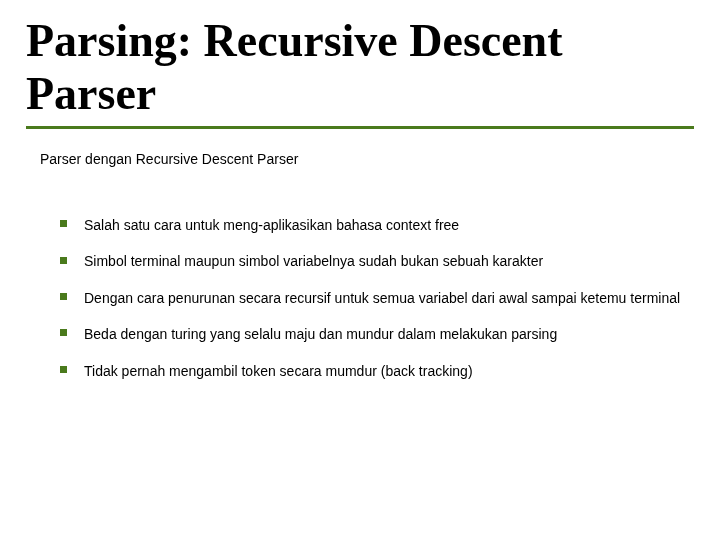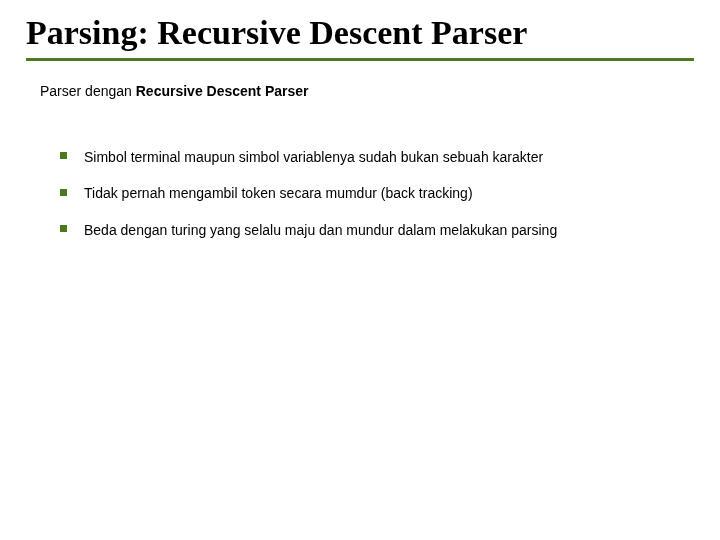--- a/index.html
+++ b/index.html
@@ -14,36 +14,36 @@
   }
   .slide {
     box-sizing: border-box;
     width: 720px;
     height: 540px;
     padding: 14px 26px 20px 26px;
   }
   .title {
     font-family: "Times New Roman", Times, serif;
     font-weight: bold;
-    font-size: 34px;
+    font-size: 46px;
     color: #000;
     margin: 0 0 6px 0;
     text-align: left;
   }
   .title-rule {
     height: 3px;
     background: #4a7a1c;
     margin: 0 0 22px 0;
   }
   .subtitle {
     font-size: 14px;
     margin: 0 0 40px 14px;
   }
   .subtitle .bold {
-    font-weight: bold;
+    font-weight: normal;
   }
   ul.points {
     list-style: none;
     padding: 0;
     margin: 0 0 0 34px;
   }
   ul.points li {
     position: relative;
     padding-left: 24px;
     font-size: 14px;
@@ -67,31 +67,33 @@
   <h1 class="title">Parsing: Recursive Descent Parser</h1>
   <div class="title-rule"></div>
 
   <p class="subtitle">
     <span>Parser dengan </span><span class="bold">Recursive Descent Parser</span>
   </p>
 
   <ul class="points">
     <li>
       <span class="bullet"></span>
+      <span>Salah satu cara untuk meng-aplikasikan bahasa context free</span>
     </li>
     <li>
       <span class="bullet"></span>
-      <span>Simbol terminal maupun simbol variablenya sudah bukan sebuah karakter</span>
+      <span>Simbol terminal maupun simbol variabelnya sudah bukan sebuah karakter</span>
     </li>
     <li>
       <span class="bullet"></span>
+      <span>Dengan cara penurunan secara recursif untuk semua variabel dari awal sampai ketemu terminal</span>
+    </li>
+    <li>
+      <span class="bullet"></span>
+      <span>Beda dengan turing yang selalu maju dan mundur dalam melakukan parsing</span>
     </li>
     <li>
       <span class="bullet"></span>
       <span>Tidak pernah mengambil token secara mumdur (back tracking)</span>
-    </li>
-    <li>
-      <span class="bullet"></span>
-      <span>Beda dengan turing yang selalu maju dan mundur dalam melakukan parsing</span>
     </li>
   </ul>
 
 </div>
 
 </body></html>

